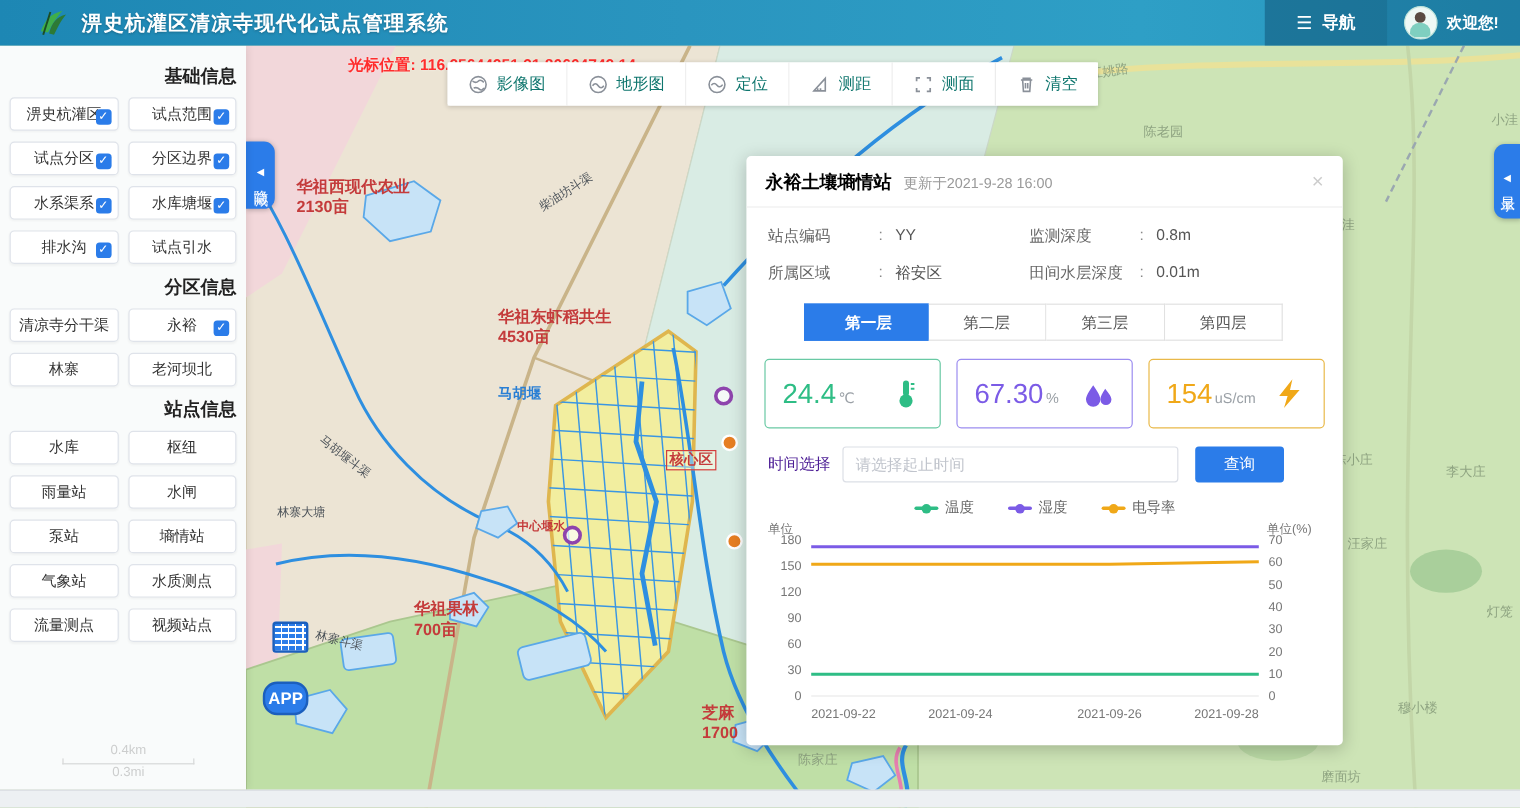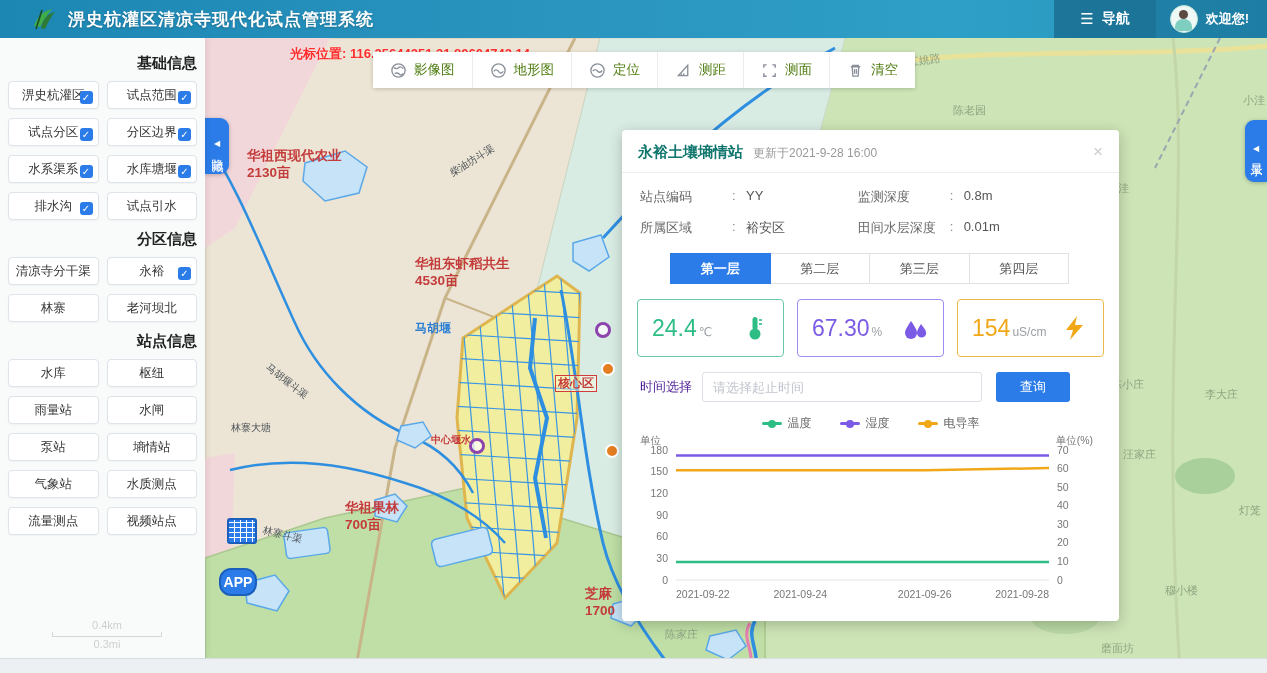--- a/index.html
+++ b/index.html
@@ -39,21 +39,21 @@
   .mk-panel{width:26px;height:22px;background:#2b7ce9;border:2px solid #1b5fbd;border-radius:3px;
     background-image:repeating-linear-gradient(0deg,transparent 0 4px,#fff 4px 5px),repeating-linear-gradient(90deg,transparent 0 5px,#fff 5px 6px);}
   .mk-app{min-width:34px;height:24px;background:#2b7ce9;border:2px solid #1b5fbd;border-radius:12px;
     color:#fff;font-size:14px;font-weight:bold;display:flex;align-items:center;justify-content:center;}
 
   #cursor-pos{position:absolute;left:290px;top:7px;color:#ff2d2d;font-size:13px;font-weight:bold;z-index:5;text-shadow:0 0 2px rgba(255,255,255,.6);}
 
   
   #toolbar{position:absolute;left:373px;top:14px;display:flex;z-index:8;
     background:#fff;box-shadow:0 1px 4px rgba(0,0,0,.18);border-radius:2px;}
-  .tool{display:flex;align-items:center;gap:7px;height:36px;padding:0 17px;font-size:13.5px;color:#4d7c0f;
+  .tool{display:flex;align-items:center;gap:7px;height:36px;padding:0 17px;font-size:13.5px;color:#0f766e;
     border-right:1px solid #ececec;cursor:pointer;background:#fff;}
   .tool:last-child{border-right:none;}
   .tool.active{background:#fff;color:#444;font-weight:bold;}
   .ticon{display:inline-flex;width:17px;height:17px;color:#8a9099;}
   .ticon svg{width:17px;height:17px;}
 
   
   .side-tab{position:absolute;z-index:9;background:#2b7ce9;color:#fff;display:flex;flex-direction:column;
     align-items:center;justify-content:center;cursor:pointer;box-shadow:0 1px 4px rgba(0,0,0,.25);}
   #hide-tab{left:205px;top:80px;width:24px;height:56px;border-radius:0 9px 9px 0;}
@@ -73,32 +73,32 @@
   #scalebar{position:absolute;left:52px;bottom:8px;opacity:.3;color:#666;font-size:11px;text-align:center;width:110px;}
   #scalebar .bar{border-bottom:1px solid #888;border-left:1px solid #888;border-right:1px solid #888;height:4px;margin:1px 0;}
 
   
   #footer{position:absolute;left:0;bottom:0;width:1267px;height:14px;background:#edf0f3;border-top:1px solid #d9dde2;z-index:12;}
 
   
   #popup{position:absolute;left:622px;top:130px;width:497px;height:491px;background:#fff;z-index:20;
     border-radius:4px;box-shadow:0 3px 14px rgba(0,0,0,.22);box-sizing:border-box;}
   #p-head{display:flex;align-items:baseline;gap:10px;padding:13px 16px 10px;border-bottom:1px solid #eee;}
-  #p-title{font-size:15px;font-weight:bold;color:#0f766e;}
+  #p-title{font-size:15px;font-weight:bold;color:#000000;}
   #p-updated{font-size:12px;color:#999;}
   #p-close{margin-left:auto;color:#ccc;font-size:17px;line-height:1;cursor:pointer;align-self:flex-start;}
   #p-fields{display:grid;grid-template-columns:1fr 1.15fr;gap:13px 6px;padding:15px 18px 2px;}
   .field{display:flex;font-size:13px;color:#666;}
   .flabel{width:92px;}
   .fcolon{width:14px;color:#888;}
   .fvalue{color:#555;}
   #p-tabs{display:flex;margin:14px 50px 0 48px;}
   .ptab{flex:1;height:29px;line-height:29px;text-align:center;font-size:13px;color:#555;background:#fff;
     border:1px solid #e1e1e1;border-left:none;cursor:pointer;}
-  .ptab:first-child{border-left:1px solid #eab308;}
+  .ptab:first-child{border-left:5px solid #eab308;}
   .ptab.active{background:#2b7ce9;border-color:#2b7ce9;color:#fff;font-weight:bold;}
   #p-cards{display:flex;gap:13px;padding:15px 15px 0;}
   .pcard{flex:1;height:58px;border:1px solid;border-radius:4px;display:flex;align-items:center;
     justify-content:space-between;padding:0 14px;box-sizing:border-box;}
   .pcard .val{font-size:23px;}
   .pcard .unit{font-size:12px;color:#9aa0a6;margin-left:2px;}
   .pcard .cicon{width:28px;height:28px;}
   #p-timerow{display:flex;align-items:center;padding:15px 18px 0;}
   #time-label{font-size:13px;color:#4c1d95;margin-right:10px;white-space:nowrap;}
   #time-input{width:280px;height:30px;border:1px solid #dcdfe6;border-radius:3px;padding:0 10px;font-size:13px;color:#555;box-sizing:border-box;font-family:inherit;}

